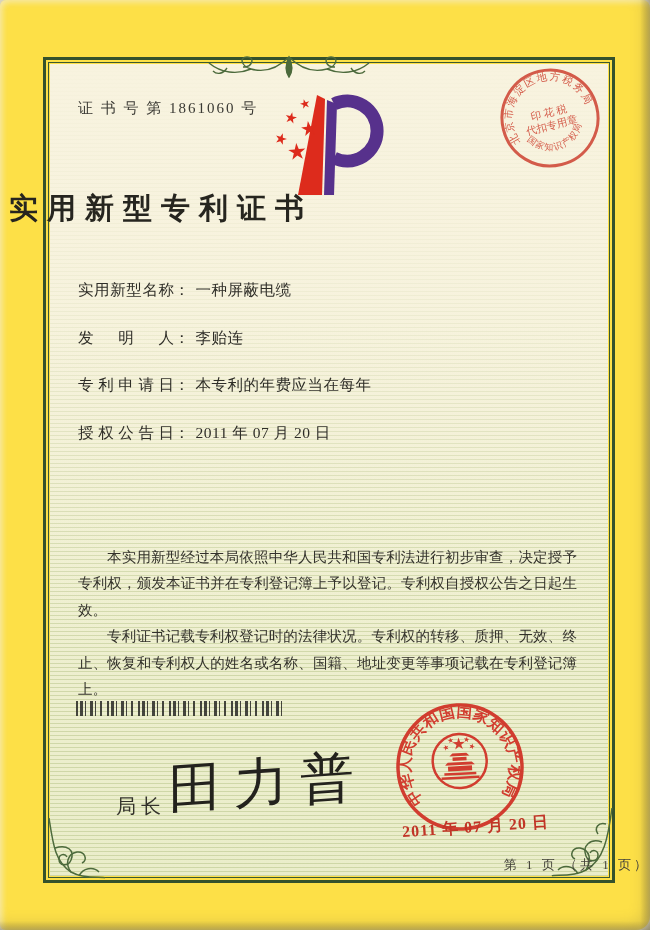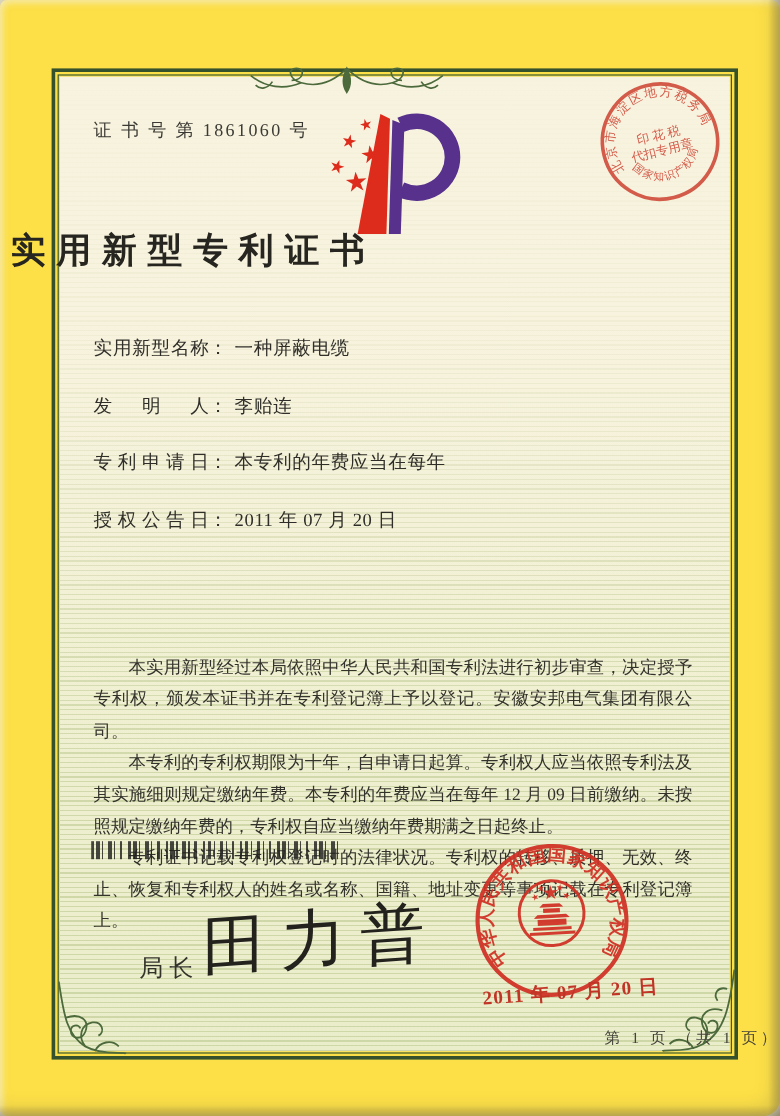--- a/index.html
+++ b/index.html
@@ -147,22 +147,21 @@
     </div>
     <div class="frow">
       <span class="flabel">专利申请日</span><span class="fcolon">：</span><span class="fvalue">本专利的年费应当在每年</span>
     </div>
     <div class="frow">
       <span class="flabel">授权公告日</span><span class="fcolon">：</span><span class="fvalue">2011 年 07 月 20 日</span>
     </div>
   </div>
 
   <div class="body-text">
-    <p>本实用新型经过本局依照中华人民共和国专利法进行初步审查，决定授予专利权，颁发本证书并在专利登记簿上予以登记。安徽安邦电气集团有限公司。</p>
-    <p>本专利的专利权期限为十年，自申请日起算。专利权人应当依照专利法及其实施细则规定缴纳年费。本专利的年费应当在每年 12 月 09 日前缴纳。未按照规定缴纳年费的，专利权自应当缴纳年费期满之日起终止。</p>
+    <p>本实用新型经过本局依照中华人民共和国专利法进行初步审查，决定授予专利权，颁发本证书并在专利登记簿上予以登记。专利权自授权公告之日起生效。</p>
     <p>专利证书记载专利权登记时的法律状况。专利权的转移、质押、无效、终止、恢复和专利权人的姓名或名称、国籍、地址变更等事项记载在专利登记簿上。</p>
   </div>
 
   <div class="barcode"></div>
 
   <div class="sig-title">局长</div>
   <div class="sig-name">田力普</div>
 
   <svg class="office-seal" viewBox="0 0 134 134">
     <defs>

